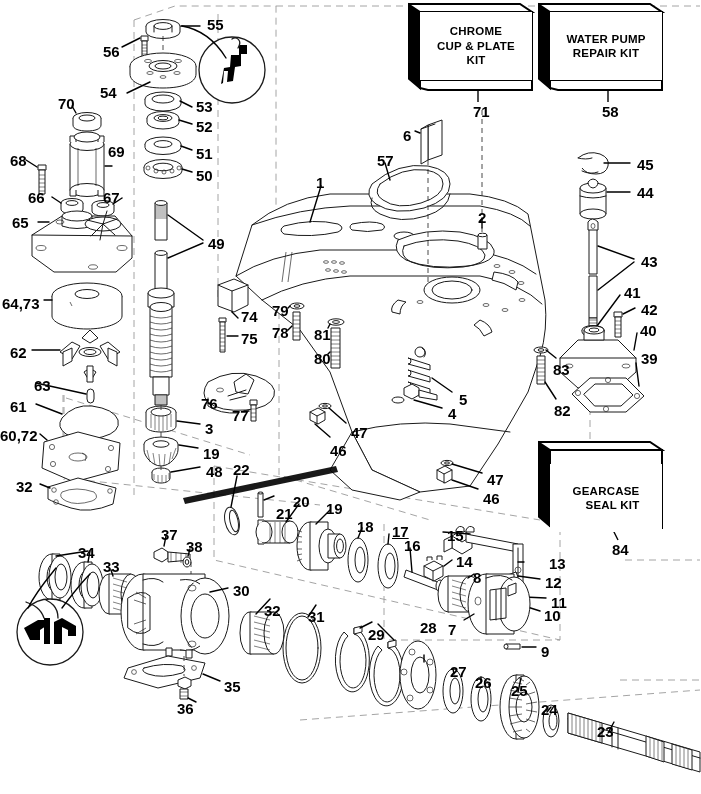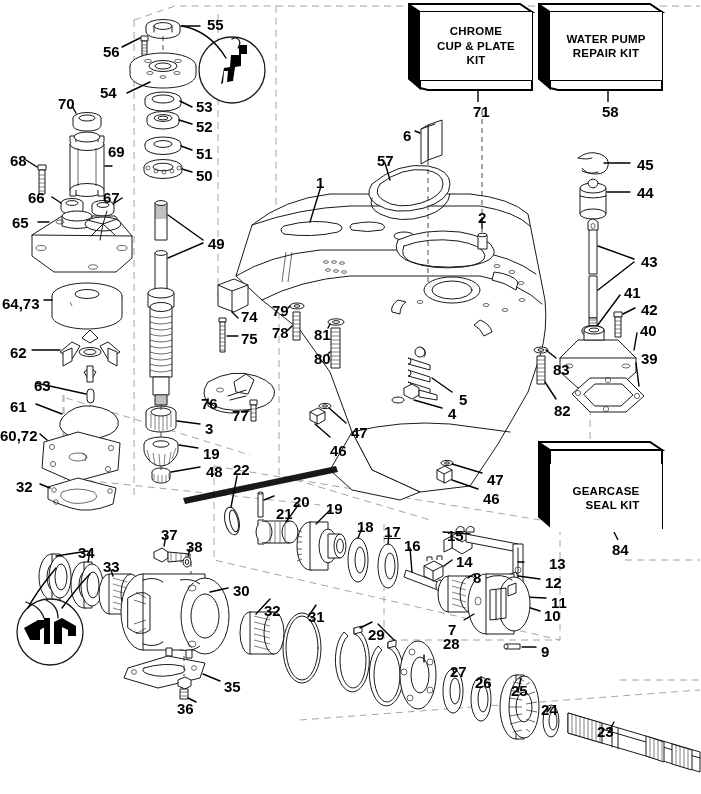--- a/index.html
+++ b/index.html
@@ -893,40 +893,40 @@
     <div class="callout" style="left: 206px; top: 464px;">48</div>
     <div class="callout" style="left: 351px; top: 425px;">47</div>
     <div class="callout" style="left: 330px; top: 443px;">46</div>
     <div class="callout" style="left: 487px; top: 472px;">47</div>
     <div class="callout" style="left: 483px; top: 491px;">46</div>
     <div class="callout" style="left: 233px; top: 462px;">22</div>
     <div class="callout" style="left: 276px; top: 506px;">21</div>
     <div class="callout" style="left: 293px; top: 494px;">20</div>
     <div class="callout" style="left: 326px; top: 501px;">19</div>
     <div class="callout" style="left: 357px; top: 519px;">18</div>
-    <div class="callout" style="left: 384px; top: 524px; text-decoration: underline;">17</div>
+    <div class="callout" style="left: 392px; top: 524px; text-decoration: underline;">17</div>
     <div class="callout" style="left: 404px; top: 538px;">16</div>
     <div class="callout" style="left: 447px; top: 528px;">15</div>
     <div class="callout" style="left: 456px; top: 554px;">14</div>
     <div class="callout" style="left: 524px; top: 556px; margin-left: 25px;">13</div>
     <div class="callout" style="left: 545px; top: 575px;">12</div>
     <div class="callout" style="left: 551px; top: 595px;">11</div>
     <div class="callout" style="left: 544px; top: 608px;">10</div>
     <div class="callout" style="left: 473px; top: 570px;">8</div>
     <div class="callout" style="left: 448px; top: 622px;">7</div>
     <div class="callout" style="left: 541px; top: 644px;">9</div>
     <div class="callout" style="left: 161px; top: 527px;">37</div>
     <div class="callout" style="left: 186px; top: 539px;">38</div>
     <div class="callout" style="left: 78px; top: 545px;">34</div>
     <div class="callout" style="left: 103px; top: 559px;">33</div>
     <div class="callout" style="left: 233px; top: 583px;">30</div>
     <div class="callout" style="left: 264px; top: 603px;">32</div>
     <div class="callout" style="left: 308px; top: 609px;">31</div>
     <div class="callout" style="left: 224px; top: 679px;">35</div>
     <div class="callout" style="left: 177px; top: 701px;">36</div>
     <div class="callout" style="left: 368px; top: 627px;">29</div>
-    <div class="callout" style="left: 420px; top: 636px; margin-left: 23px;">28</div>
+    <div class="callout" style="left: 420px; top: 620px;">28</div>
     <div class="callout" style="left: 450px; top: 664px;">27</div>
     <div class="callout" style="left: 475px; top: 675px;">26</div>
     <div class="callout" style="left: 511px; top: 683px;">25</div>
     <div class="callout" style="left: 541px; top: 702px;">24</div>
     <div class="callout" style="left: 597px; top: 724px;">23</div>
   </div>
 
 </body></html>

